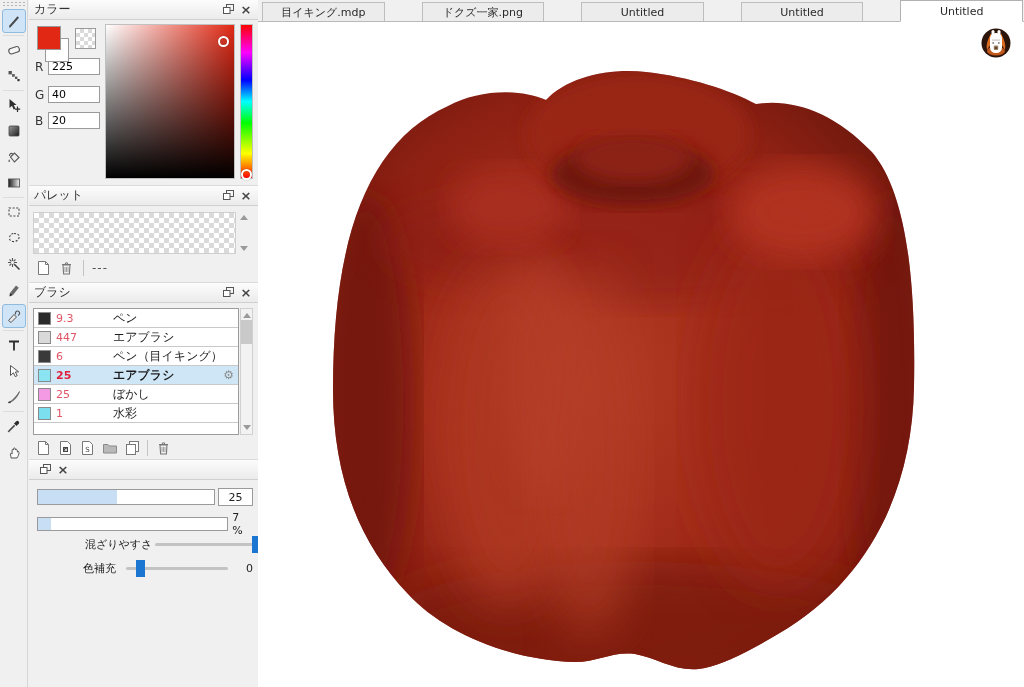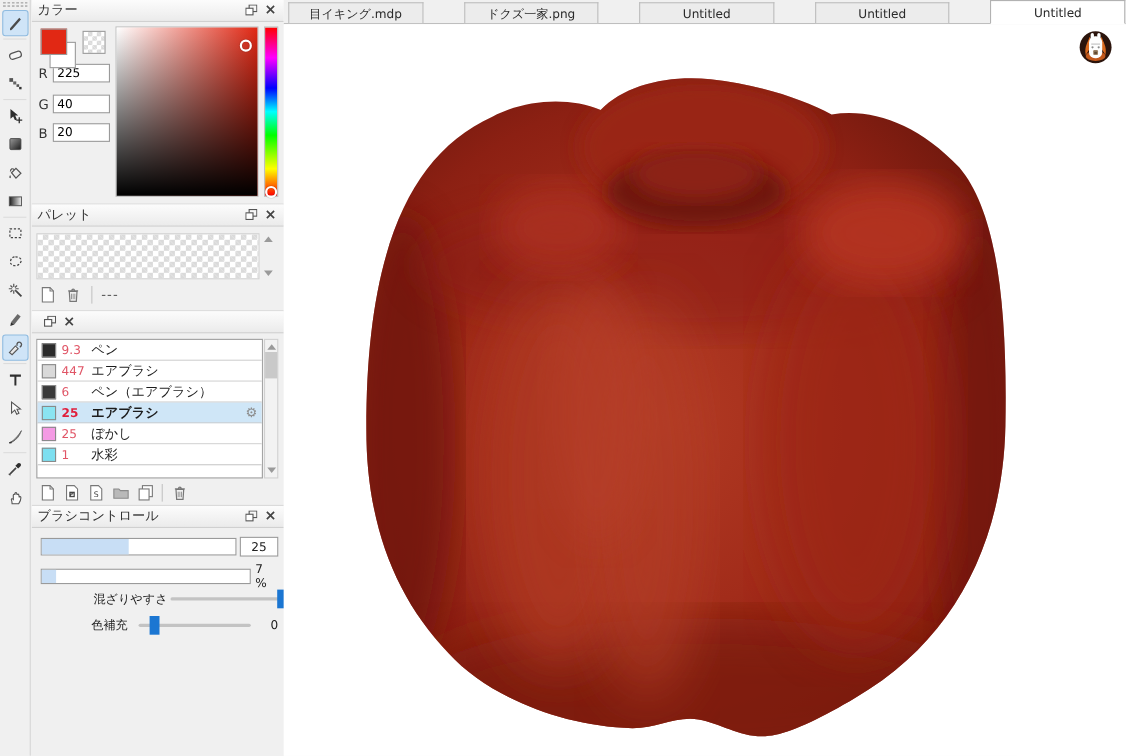--- a/index.html
+++ b/index.html
@@ -67,21 +67,21 @@
   
   #p-brush { height:177px; }
   #brushlist { position:absolute; left:4px; top:25px; width:206px; height:127px;
     border:1px solid #9c9c9c; background:#fff; overflow:hidden; }
   .brow { display:flex; align-items:center; height:19px; border-bottom:1px solid #c9c9c9;
     background:#fff; font-size:12px; }
   .brow.sel { background:#cfe6f7; }
   .bsw { width:13px; height:13px; border:1px solid #8a8a8a; margin:0 5px 0 4px; flex:none; }
   .bnum { width:27px; font-size:11px; color:#e05566; flex:none; }
   .brow.sel .bnum { color:#e01f3c; font-weight:bold; }
-  .bname { flex:1; color:#1c1c1c; }
+  .bname { flex:1; color:#1c1c1c;margin-left:30px; }
   .brow.sel .bname { font-weight:bold; }
   .bgear { color:#8d8d8d; font-size:12px; margin-right:4px; }
   #bscroll { position:absolute; left:211px; top:25px; width:13px; height:127px;
     background:#f2f2f2; border:1px solid #d0d0d0; display:flex; flex-direction:column; align-items:center; }
   #bthumb { width:11px; height:24px; background:#c9c9c9; margin-top:2px; }
   #bscroll .tri-up { margin-top:4px; }
   #bscroll .tri-dn { margin-top:auto; margin-bottom:4px; }
 
   
   #p-bctl { height:132px; border-bottom:none; }
@@ -335,20 +335,21 @@
             <path d="M6 7 V12 M7.5 7 V12 M9 7 V12" stroke="#999" stroke-width="0.9"></path>
           </svg>
       </span>
       <span class="vsep"></span>
       <span id="pal-dash">---</span>
     </div>
   </div>
 
   <div class="panel" id="p-brush">
     <div class="phead">
+      <span class="ptitle">ブラシ</span>
       <span class="phico">
         <svg width="11" height="11">
             <rect x="3.5" y="0.5" width="7" height="6" fill="none" stroke="#555"></rect>
             <rect x="0.5" y="3.5" width="6.5" height="6" fill="#fff" stroke="#555"></rect>
           </svg>
       </span>
       <span class="phico" style="font-weight:bold;">×</span>
     </div>
     <div id="brushlist">
       <div class="brow">
@@ -357,21 +358,21 @@
         <span class="bname">ペン</span>
       </div>
       <div class="brow">
         <span class="bsw" style="background: rgb(217, 217, 217);"></span>
         <span class="bnum">447</span>
         <span class="bname">エアブラシ</span>
       </div>
       <div class="brow">
         <span class="bsw" style="background: rgb(58, 58, 58);"></span>
         <span class="bnum">6</span>
-        <span class="bname">ペン（エアブラシ）</span>
+        <span class="bname">ペン（目イキング）</span>
       </div>
       <div class="brow sel">
         <span class="bsw" style="background: rgb(138, 228, 242);"></span>
         <span class="bnum">25</span>
         <span class="bname">エアブラシ</span>
         <span class="bgear">⚙</span>
       </div>
       <div class="brow">
         <span class="bsw" style="background: rgb(244, 154, 228);"></span>
         <span class="bnum">25</span>
@@ -425,21 +426,20 @@
             <path d="M4 5 H11 L10.4 14 H4.6 Z" fill="none" stroke="#777" stroke-width="1.1"></path>
             <path d="M3 4.5 H12 M6.3 4 C6.3 2.4 8.7 2.4 8.7 4" fill="none" stroke="#777" stroke-width="1.1"></path>
             <path d="M6 7 V12 M7.5 7 V12 M9 7 V12" stroke="#999" stroke-width="0.9"></path>
           </svg>
       </span>
     </div>
   </div>
 
   <div class="panel" id="p-bctl">
     <div class="phead">
-      <span class="ptitle">ブラシコントロール</span>
       <span class="phico">
         <svg width="11" height="11">
             <rect x="3.5" y="0.5" width="7" height="6" fill="none" stroke="#555"></rect>
             <rect x="0.5" y="3.5" width="6.5" height="6" fill="#fff" stroke="#555"></rect>
           </svg>
       </span>
       <span class="phico" style="font-weight:bold;">×</span>
     </div>
 
     <div class="barrow" style="left:8px; top:28px; width:216px;">

